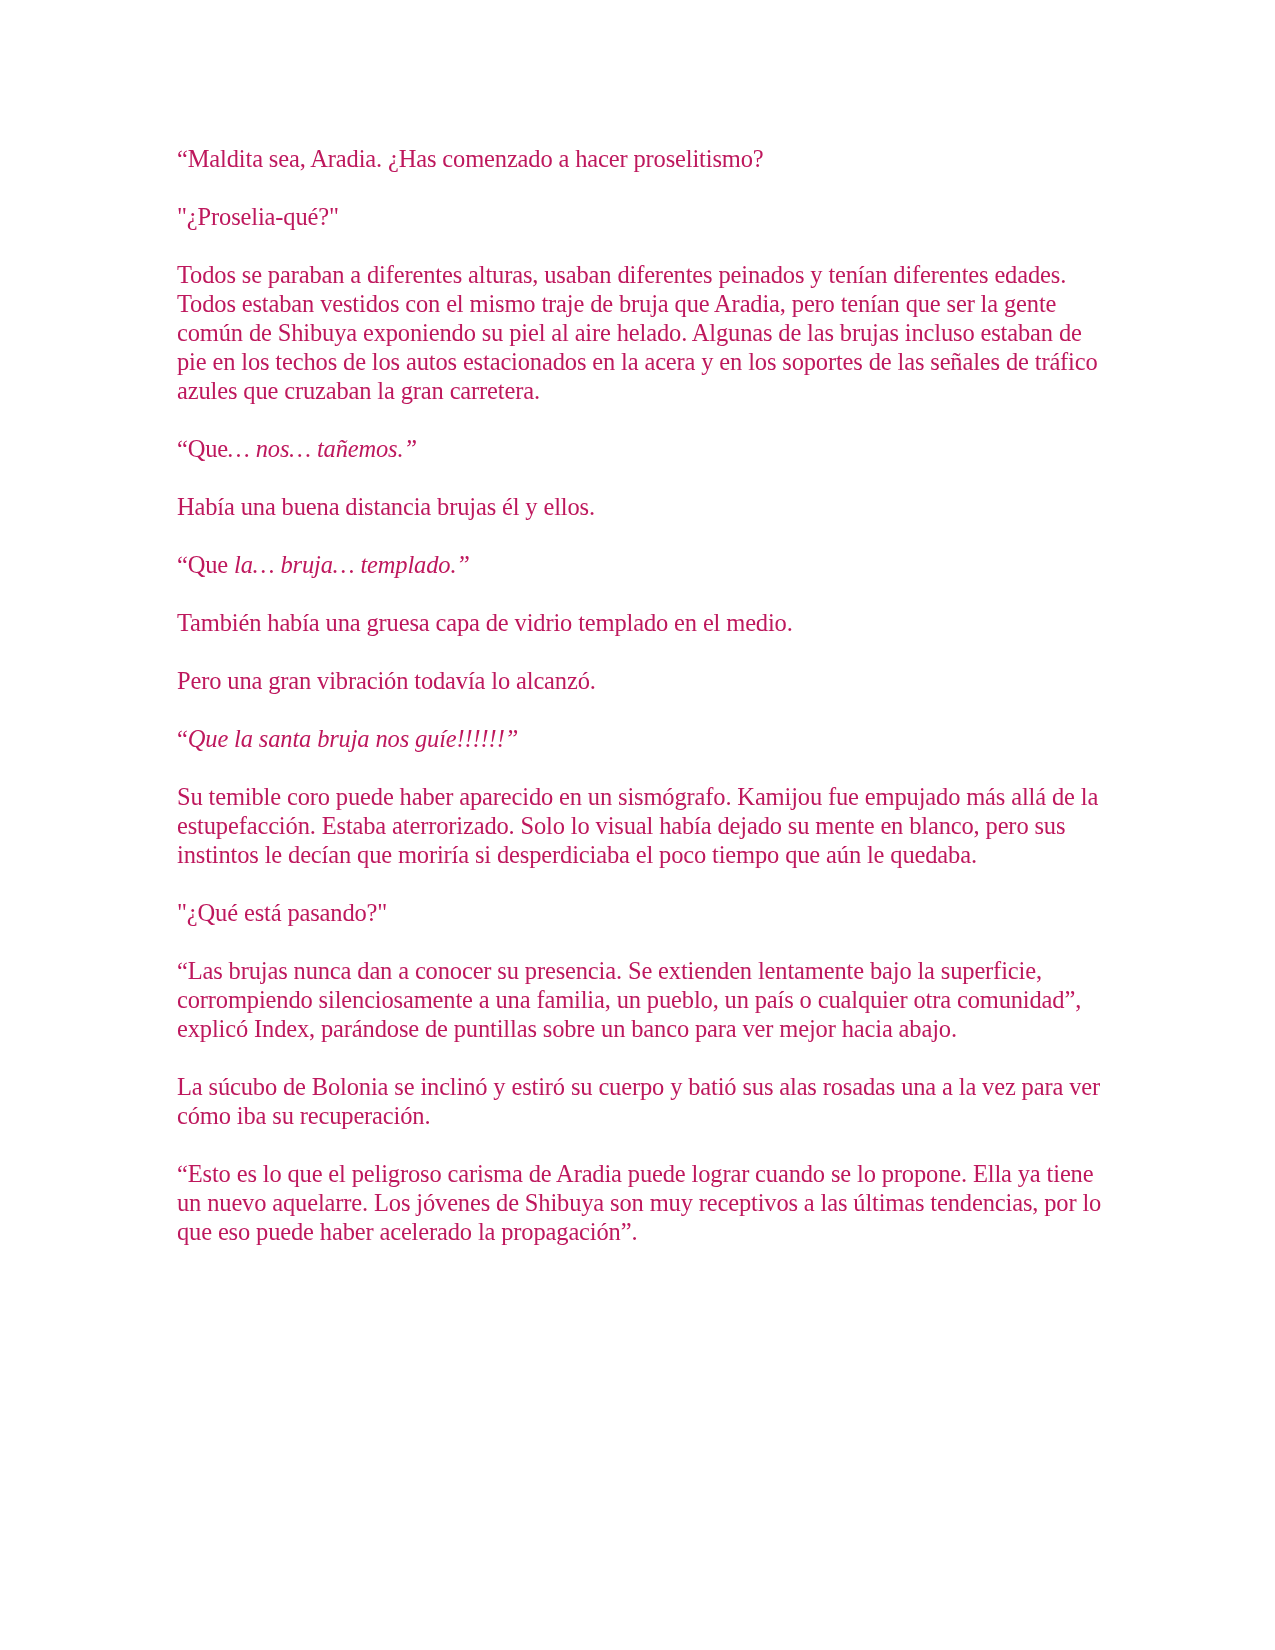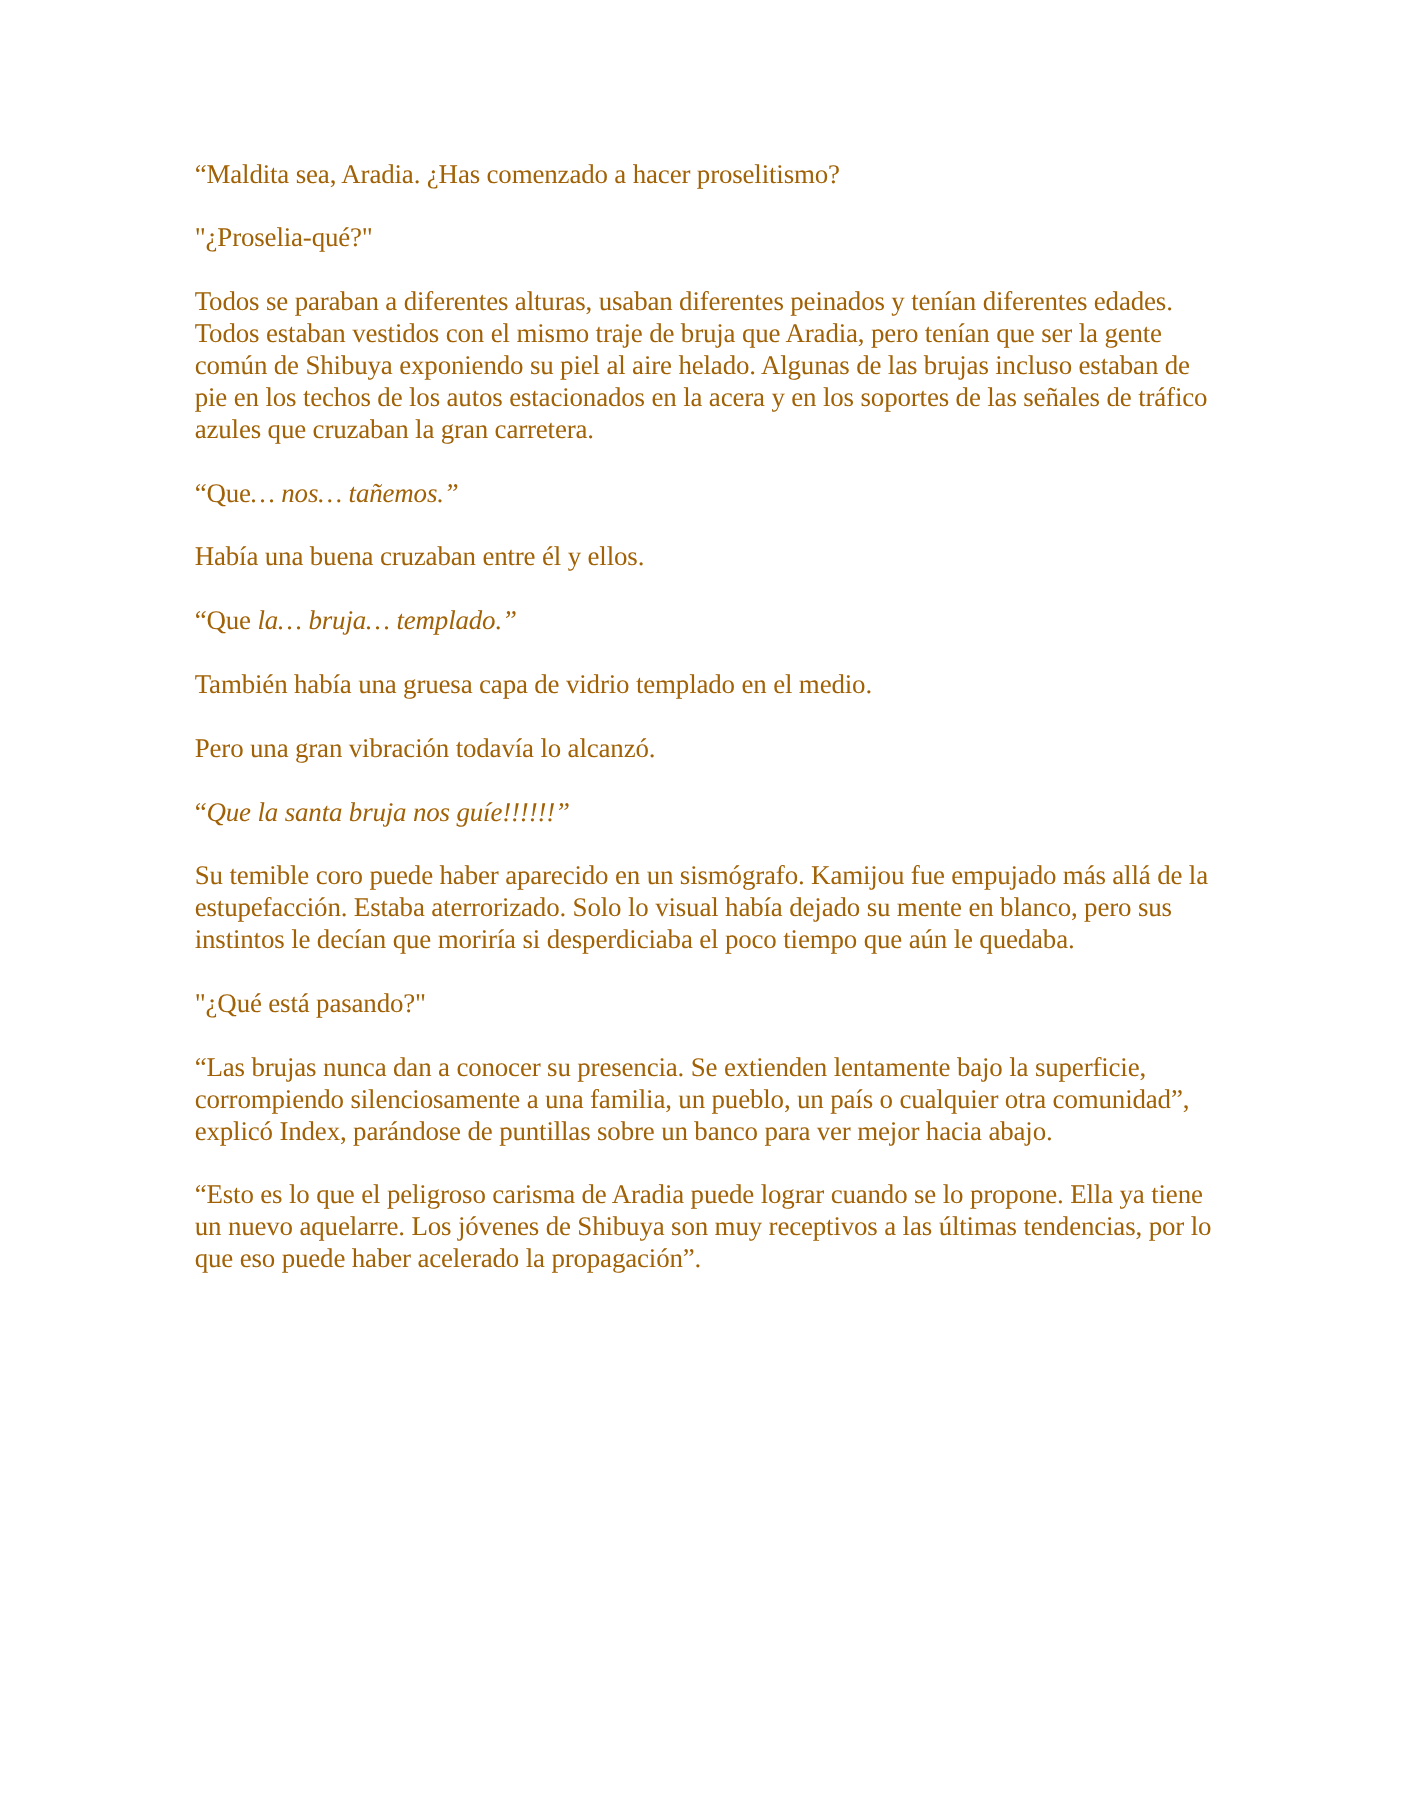--- a/index.html
+++ b/index.html
@@ -1,35 +1,36 @@
 <!DOCTYPE html>
 <html><head>
 <meta charset="utf-8">
 <style>
   html, body { margin:0; padding:0; background:#ffffff; }
   body { width:1275px; height:1650px; position:relative; overflow:hidden; }
   .page {
     position:absolute; left:177px; top:144px; width:930px;
     font-family:"Liberation Serif", "DejaVu Serif", serif;
-    font-size:24.5px; line-height:29px; color:#a16207;
+    font-size:24.5px; line-height:29px; color:#be185d;
     letter-spacing:-0.15px;
   }
   .page p { margin:0 0 29px 0; }
   .page em { }
 </style>
 </head>
 <body>
 
 <div class="page">
   <p><span>“Maldita sea, Aradia. ¿Has comenzado a hacer proselitismo?</span></p>
   <p><span>"¿Proselia-qué?"</span></p>
   <p><span>Todos se paraban a diferentes alturas, usaban diferentes peinados y tenían diferentes edades. Todos estaban vestidos con el mismo traje de bruja que Aradia, pero tenían que ser la gente común de Shibuya exponiendo su piel al aire helado. Algunas de las brujas incluso estaban de pie en los techos de los autos estacionados en la acera y en los soportes de las señales de tráfico azules que cruzaban la gran carretera.</span></p>
   <p><span>“Que</span><em>… nos… tañemos.”</em></p>
-  <p><span>Había una buena cruzaban entre él y ellos.</span></p>
+  <p><span>Había una buena distancia brujas él y ellos.</span></p>
   <p><span>“Que </span><em>la… bruja… templado.”</em></p>
   <p><span>También había una gruesa capa de vidrio templado en el medio.</span></p>
   <p><span>Pero una gran vibración todavía lo alcanzó.</span></p>
   <p><span>“</span><em>Que la santa bruja nos guíe!!!!!!”</em></p>
   <p><span>Su temible coro puede haber aparecido en un sismógrafo. Kamijou fue empujado más allá de la estupefacción. Estaba aterrorizado. Solo lo visual había dejado su mente en blanco, pero sus instintos le decían que moriría si desperdiciaba el poco tiempo que aún le quedaba.</span></p>
   <p><span>"¿Qué está pasando?"</span></p>
   <p><span>“Las brujas nunca dan a conocer su presencia. Se extienden lentamente bajo la superficie, corrompiendo silenciosamente a una familia, un pueblo, un país o cualquier otra comunidad”, explicó Index, parándose de puntillas sobre un banco para ver mejor hacia abajo.</span></p>
+  <p><span>La súcubo de Bolonia se inclinó y estiró su cuerpo y batió sus alas rosadas una a la vez para ver cómo iba su recuperación.</span></p>
   <p><span>“Esto es lo que el peligroso carisma de Aradia puede lograr cuando se lo propone. Ella ya tiene un nuevo aquelarre. Los jóvenes de Shibuya son muy receptivos a las últimas tendencias, por lo que eso puede haber acelerado la propagación”.</span></p>
 </div>
 
 </body></html>

